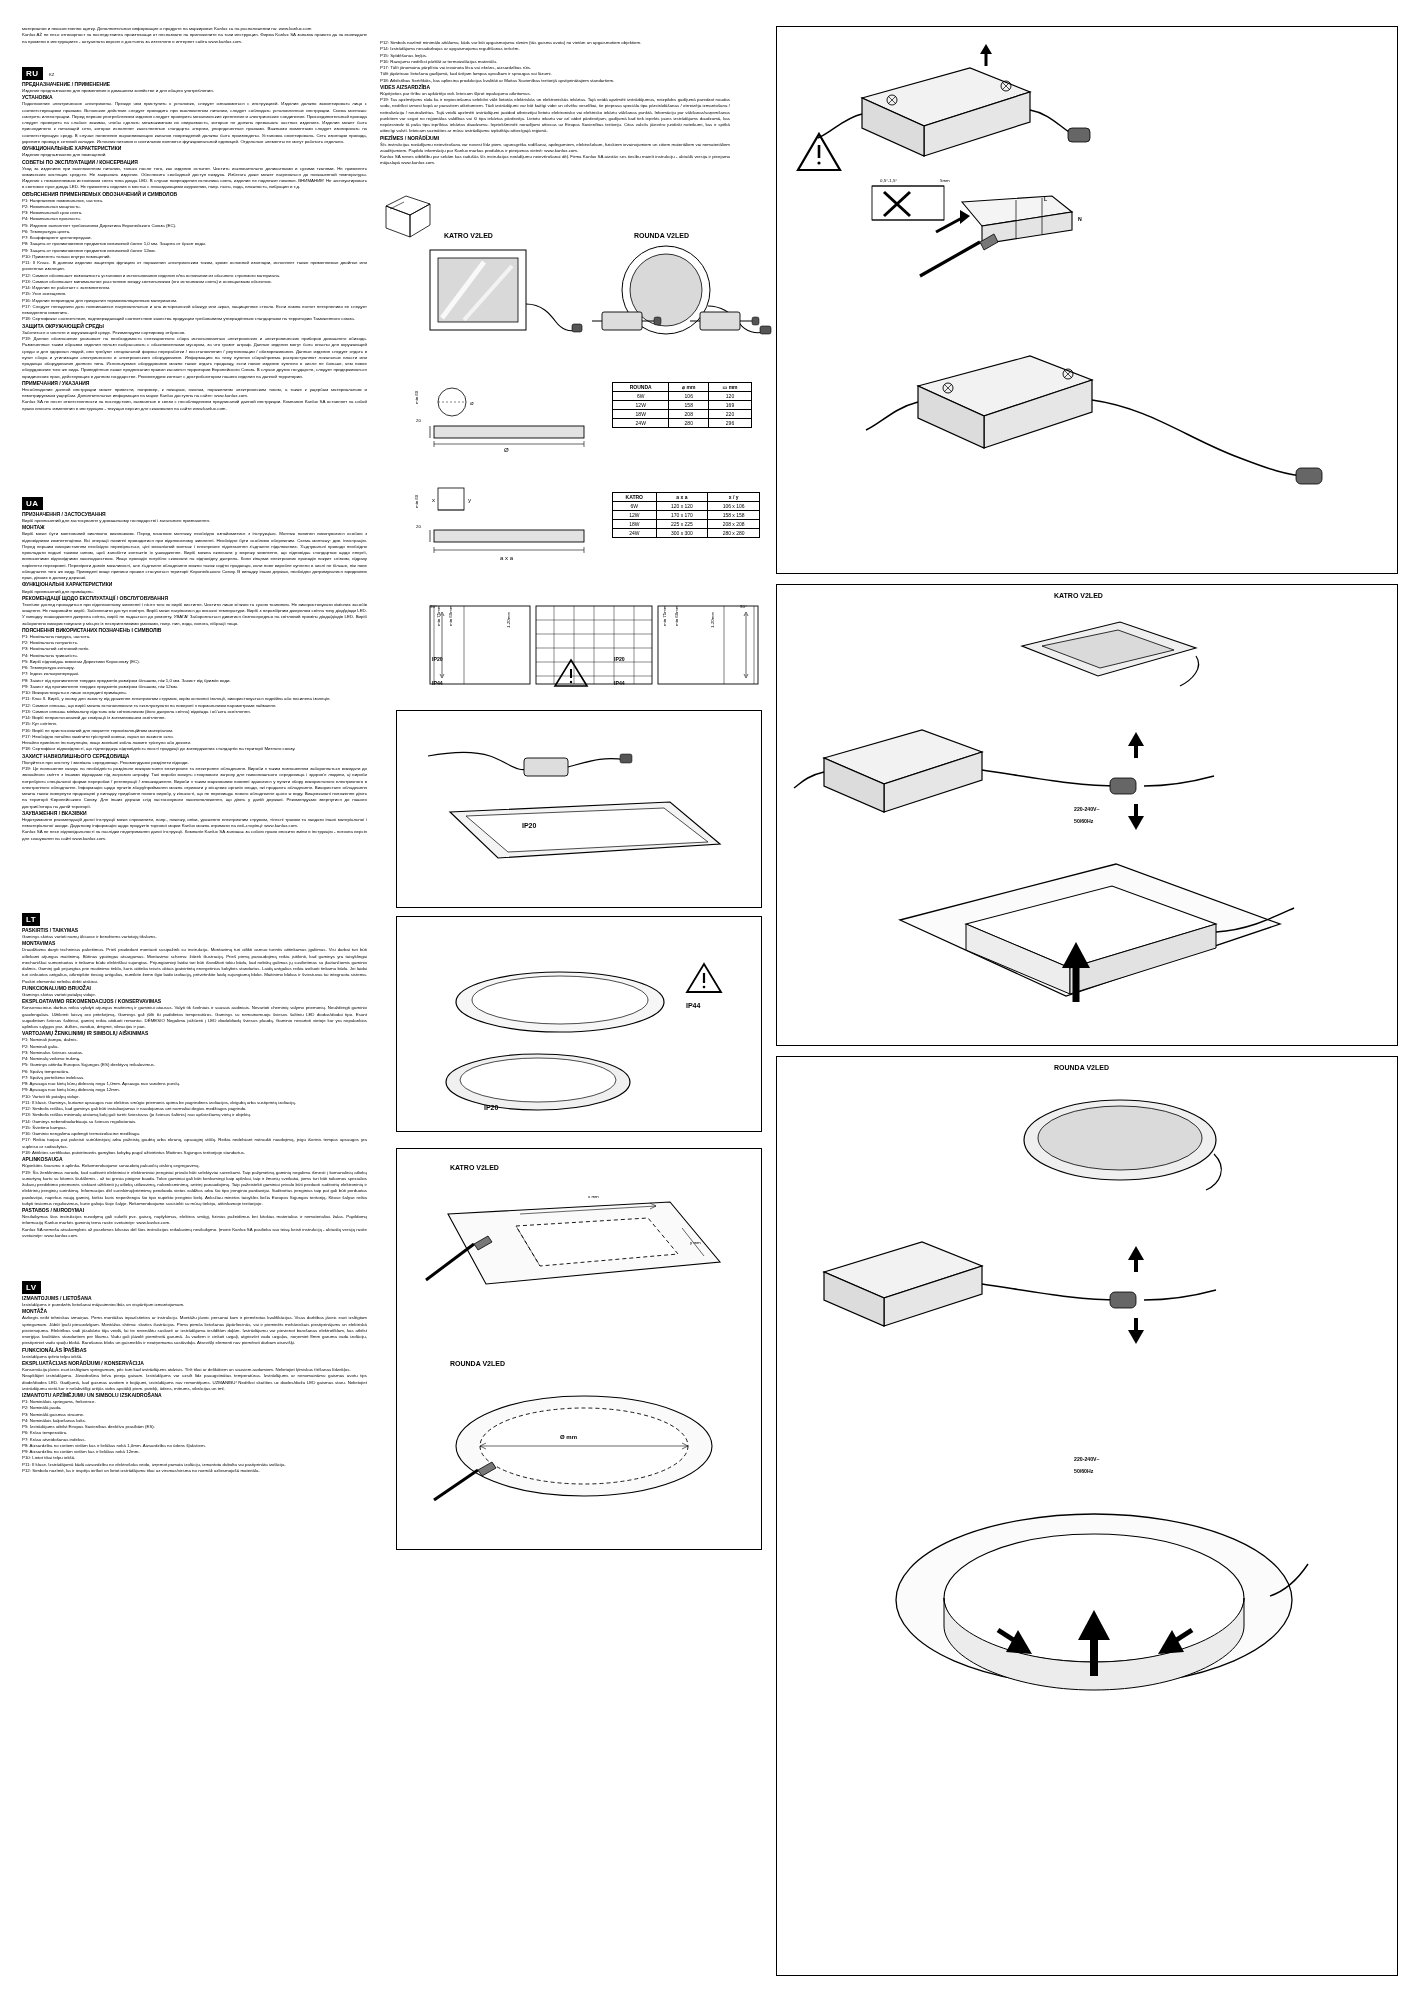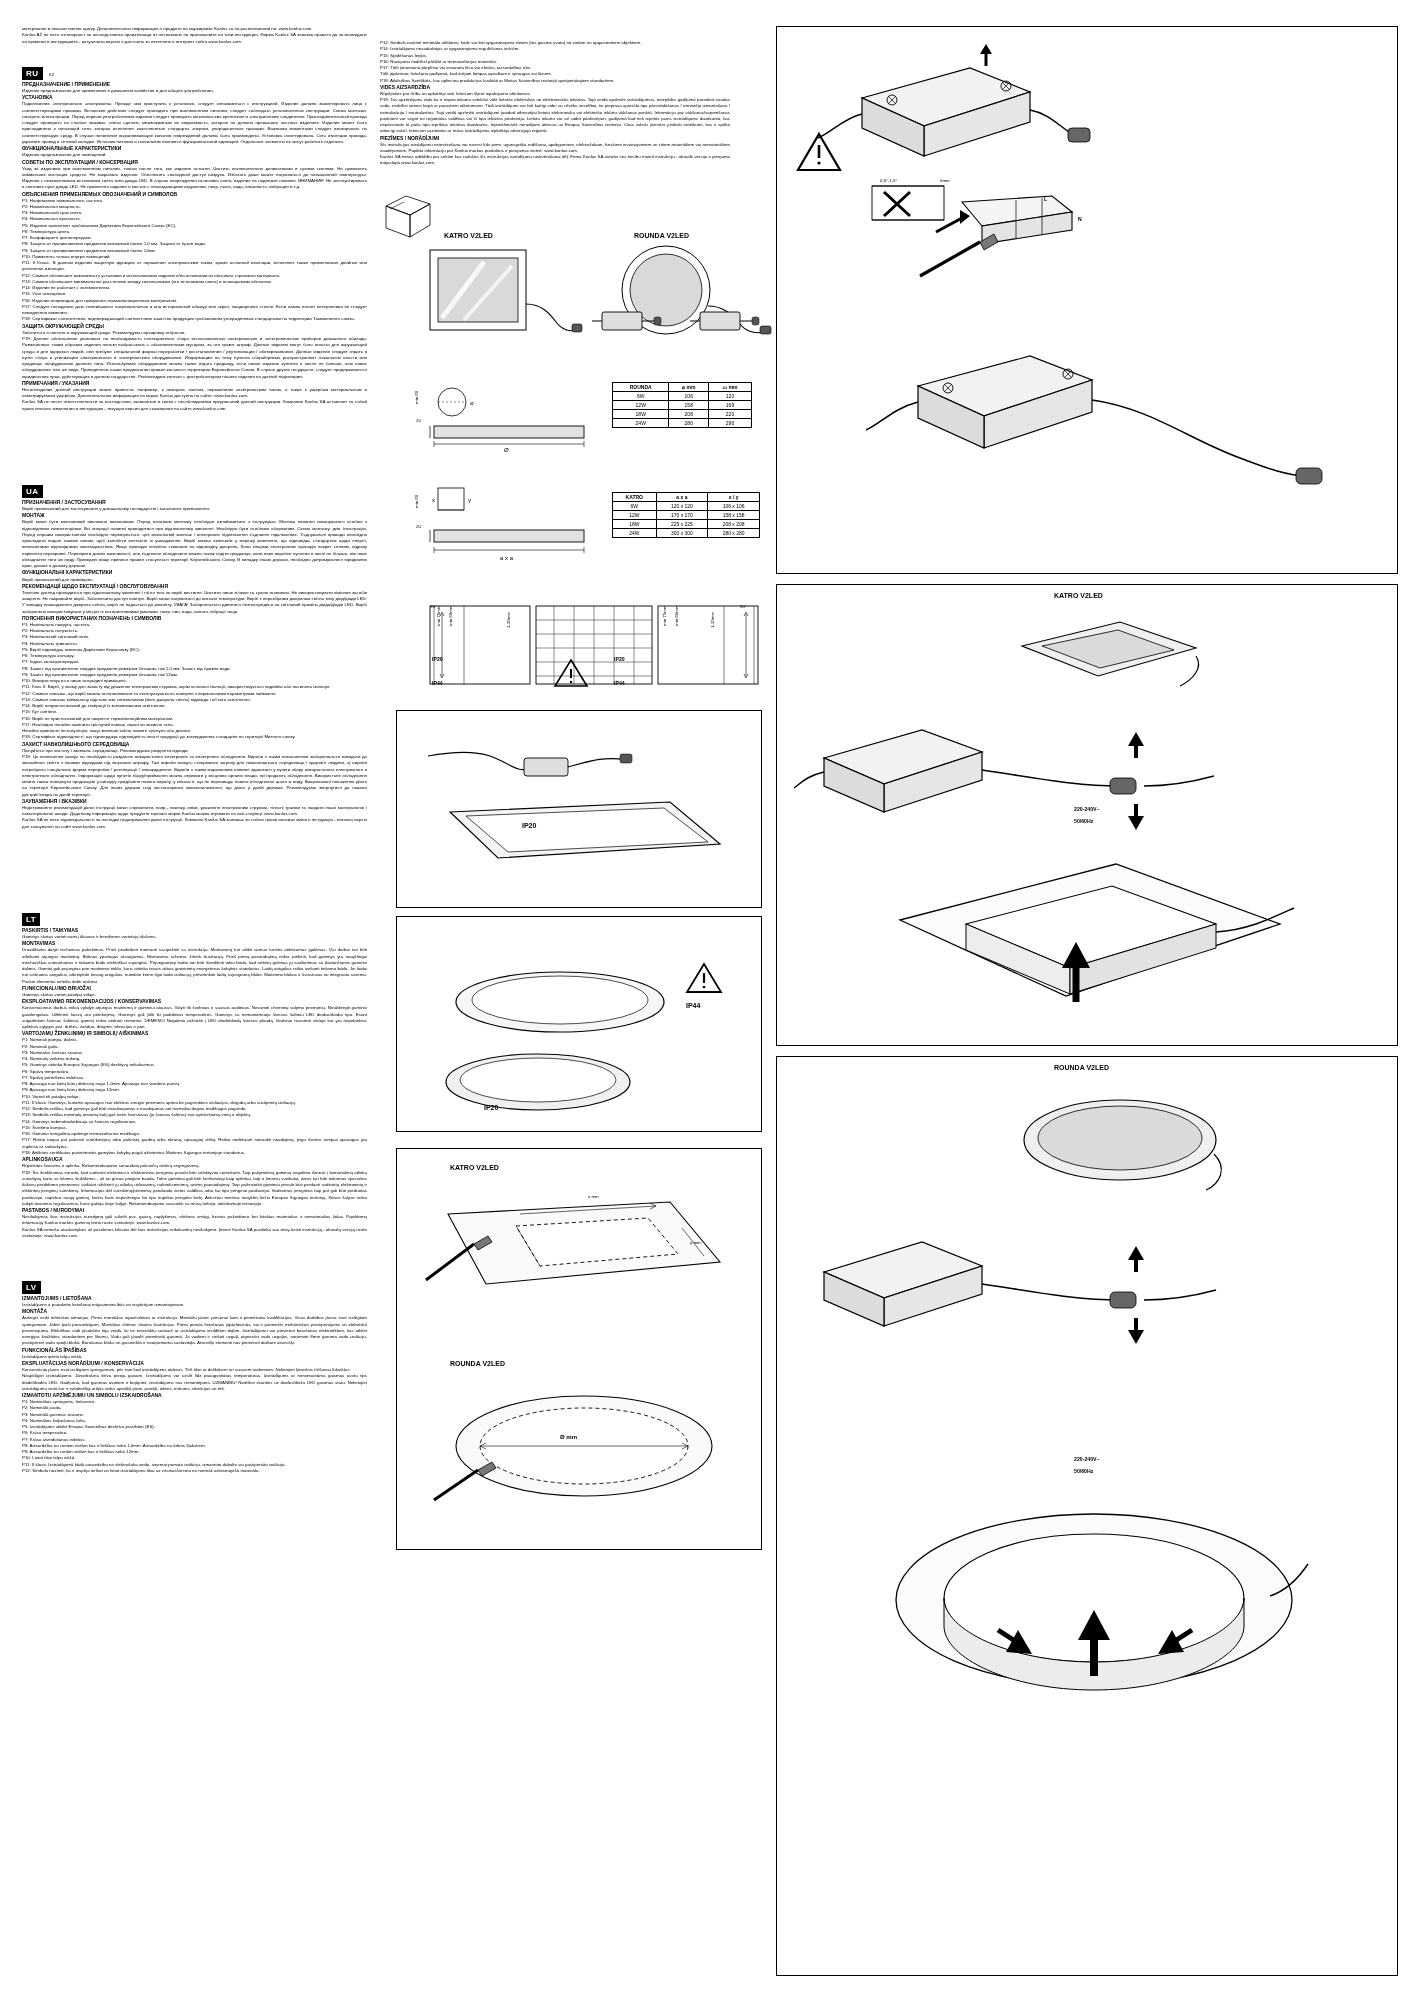--- a/index.html
+++ b/index.html
@@ -77,21 +77,21 @@
 P18: Сертификат соответствия, подтверждающий соответствие качества продукции требованиям утверждённым стандартами на территории Таможенного союза.</p>
       <p class="h">ЗАЩИТА ОКРУЖАЮЩЕЙ СРЕДЫ</p>
       <p style="white-space:pre-line">Заботиться о чистоте и окружающей среде. Рекомендуем сортировку отбросов.
 P19: Данное обозначение указывает на необходимость селекционного сбора использованных электрических и электронических приборов домашнего обихода. Размеченные таким образом изделия нельзя выбрасывать с обыкновенными мусором, за что грозит штраф. Данные изделия могут быть опасны для окружающей среды и для здоровья людей, они требуют специальной формы переработки / восстановления / реутилизации / обезвреживания. Данные изделия следует отдать в пункт сбора и утилизации электрического и электрического оборудования. Информацию на тему пунктов сбора/приема распространяют локальные власти или продавцы оборудования данного типа. Используемое оборудование можно также отдать продавцу, если новое изделие куплено в числе не больше, чем новое оборудование того же вида. Приведённые выше предписания правил касаются территории Европейского Союза. В случае других государств, следует придерживаться юридических прав, действующих в данном государстве. Рекомендуем контакт с дистрибьютором нашего изделия на данной территории.</p>
       <p class="h">ПРИМЕЧАНИЯ / УКАЗАНИЯ</p>
       <p style="white-space:pre-line">Несоблюдение данной инструкции может привести, например, к пожарам,  ожогам, поражениям электрическим током, а также к ущербам материальным и неметрируемым ущербам. Дополнительная информация на марке Kanlux доступна на сайте: www.kanlux.com.
 Kanlux SA не несет ответственности за последствия, вызванные в связи с несоблюдением предписаний данной инструкции. Компания Kanlux SA оставляет за собой право вносить изменения в инструкцию - текущая версия для скачивания на сайте www.kanlux.com.</p>
     </div>
   </div>
 
-  <div style="position:absolute;left:22px;top:480px;width:345px;">
+  <div style="position:absolute;left:22px;top:492px;width:345px;">
     <div class="lang">UA</div>
     <div class="col tiny" style="position:relative;left:0;top:0;width:345px;">
       <p class="h">ПРИЗНАЧЕННЯ / ЗАСТОСУВАННЯ</p>
       <p style="white-space:pre-line">Виріб призначений для застосування у домашньому господарстві і загального призначення.</p>
       <p class="h">МОНТАЖ</p>
       <p style="white-space:pre-line">Виріб може бути монтований виключно виконавчим. Перед початком монтажу необхідно ознайомитися з інструкцією. Монтаж повинен виконуватися особою з відповідними компетенціями. Всі операції повинні проводитися при відключеному живленні. Необхідно бути особливо обережним. Схема монтажу: див. ілюстрацію. Перед першим використанням необхідно перевіряється, цілі механічний монтаж і електричне підключення з'єднання підключених. З'єднувальні проводи необхідно прокладати подалі такими чином, щоб запобігти контактів їх ушкодження. Виріб можна включати у мережу живлення, що відповідає стандартам щодо енергії, визначеними відповідними законодавством. Якщо проводів потрібно скоювати на відповідну джерела. Коли кінцями електричних проводів покрит слізком, відразу порівняти перекривні. Перевірити дозвіл можливості, але з'єднання обладнання можно також сидіти продавцю, коли нове виробне куплено в числі не більше, ніж нове обладнання того же виду. Приведені вище приписи правил стосуються території Європейського Союзу. В випадку інших держав, необхідно дотримуватися юридичних прав, діючих в даному державі.</p>
       <p class="h">ФУНКЦІОНАЛЬНІ ХАРАКТЕРИСТИКИ</p>
       <p style="white-space:pre-line">Виріб призначений для приміщень.</p>
       <p class="h">РЕКОМЕНДАЦІЇ ЩОДО ЕКСПЛУАТАЦІЇ / ОБСЛУГОВУВАННЯ</p>
       <p style="white-space:pre-line">Технічне догляд проводиться при відключеному живленні і після того як виріб вистигне. Чистити лише м'якою та сухою тканиною. Не використовувати хімічних засобів чищення. Не накривайте виріб. Забезпечити доступ повітря. Виріб може нагріватися до високої температури. Виріб з нерозбірним джерелом світла типу діод/діоди LED. У випадку пошкодження джерела світла, виріб не надається до ремонту. УВАГА! Забороняється дивитися безпосередньо на світловий промінь діода/діодів LED. Виріб заборонено використовувати у місцях із несприятливими умовами, напр. пил, вода, волога, вібрації тощо.</p>

